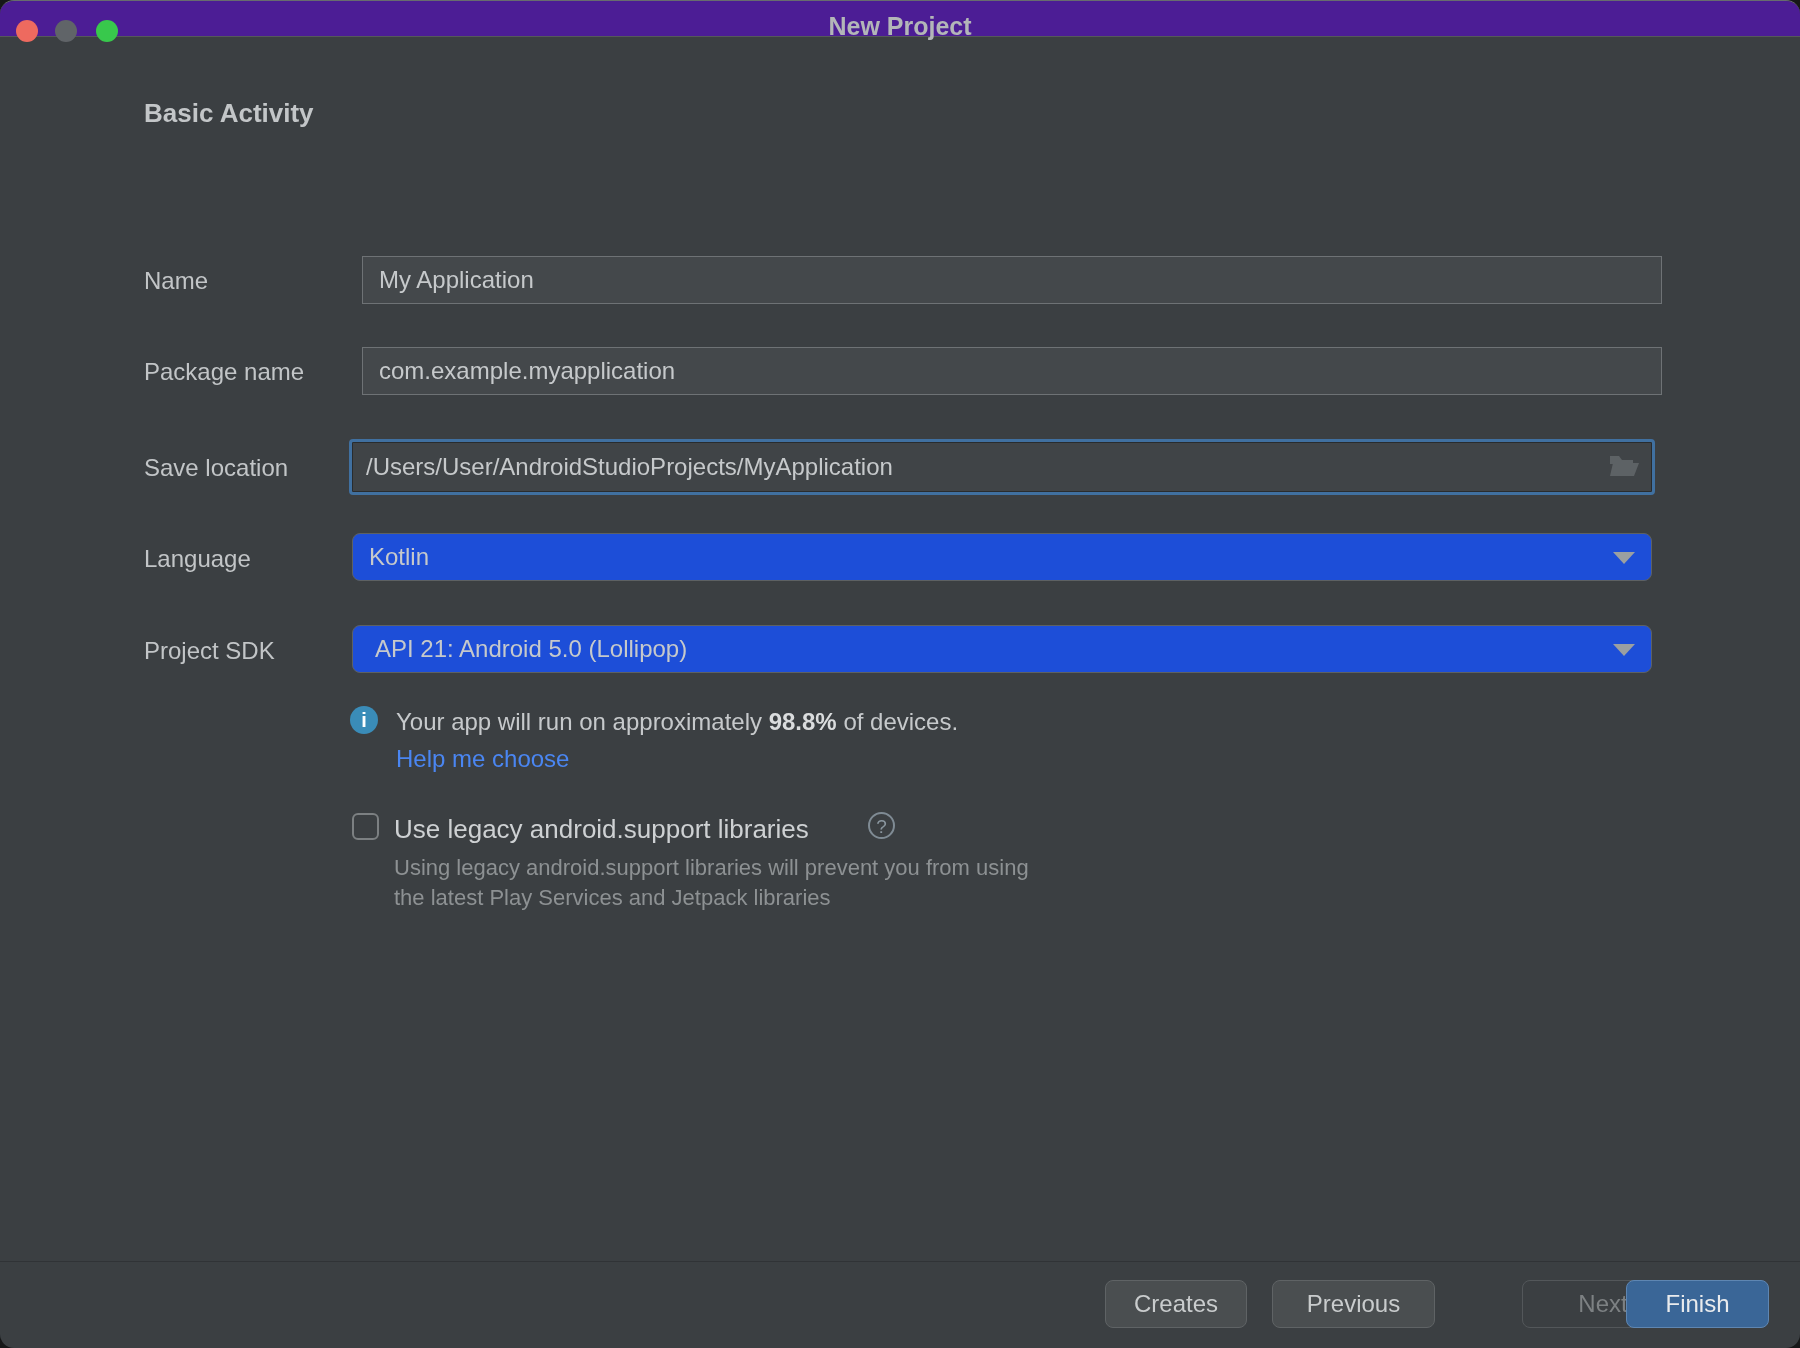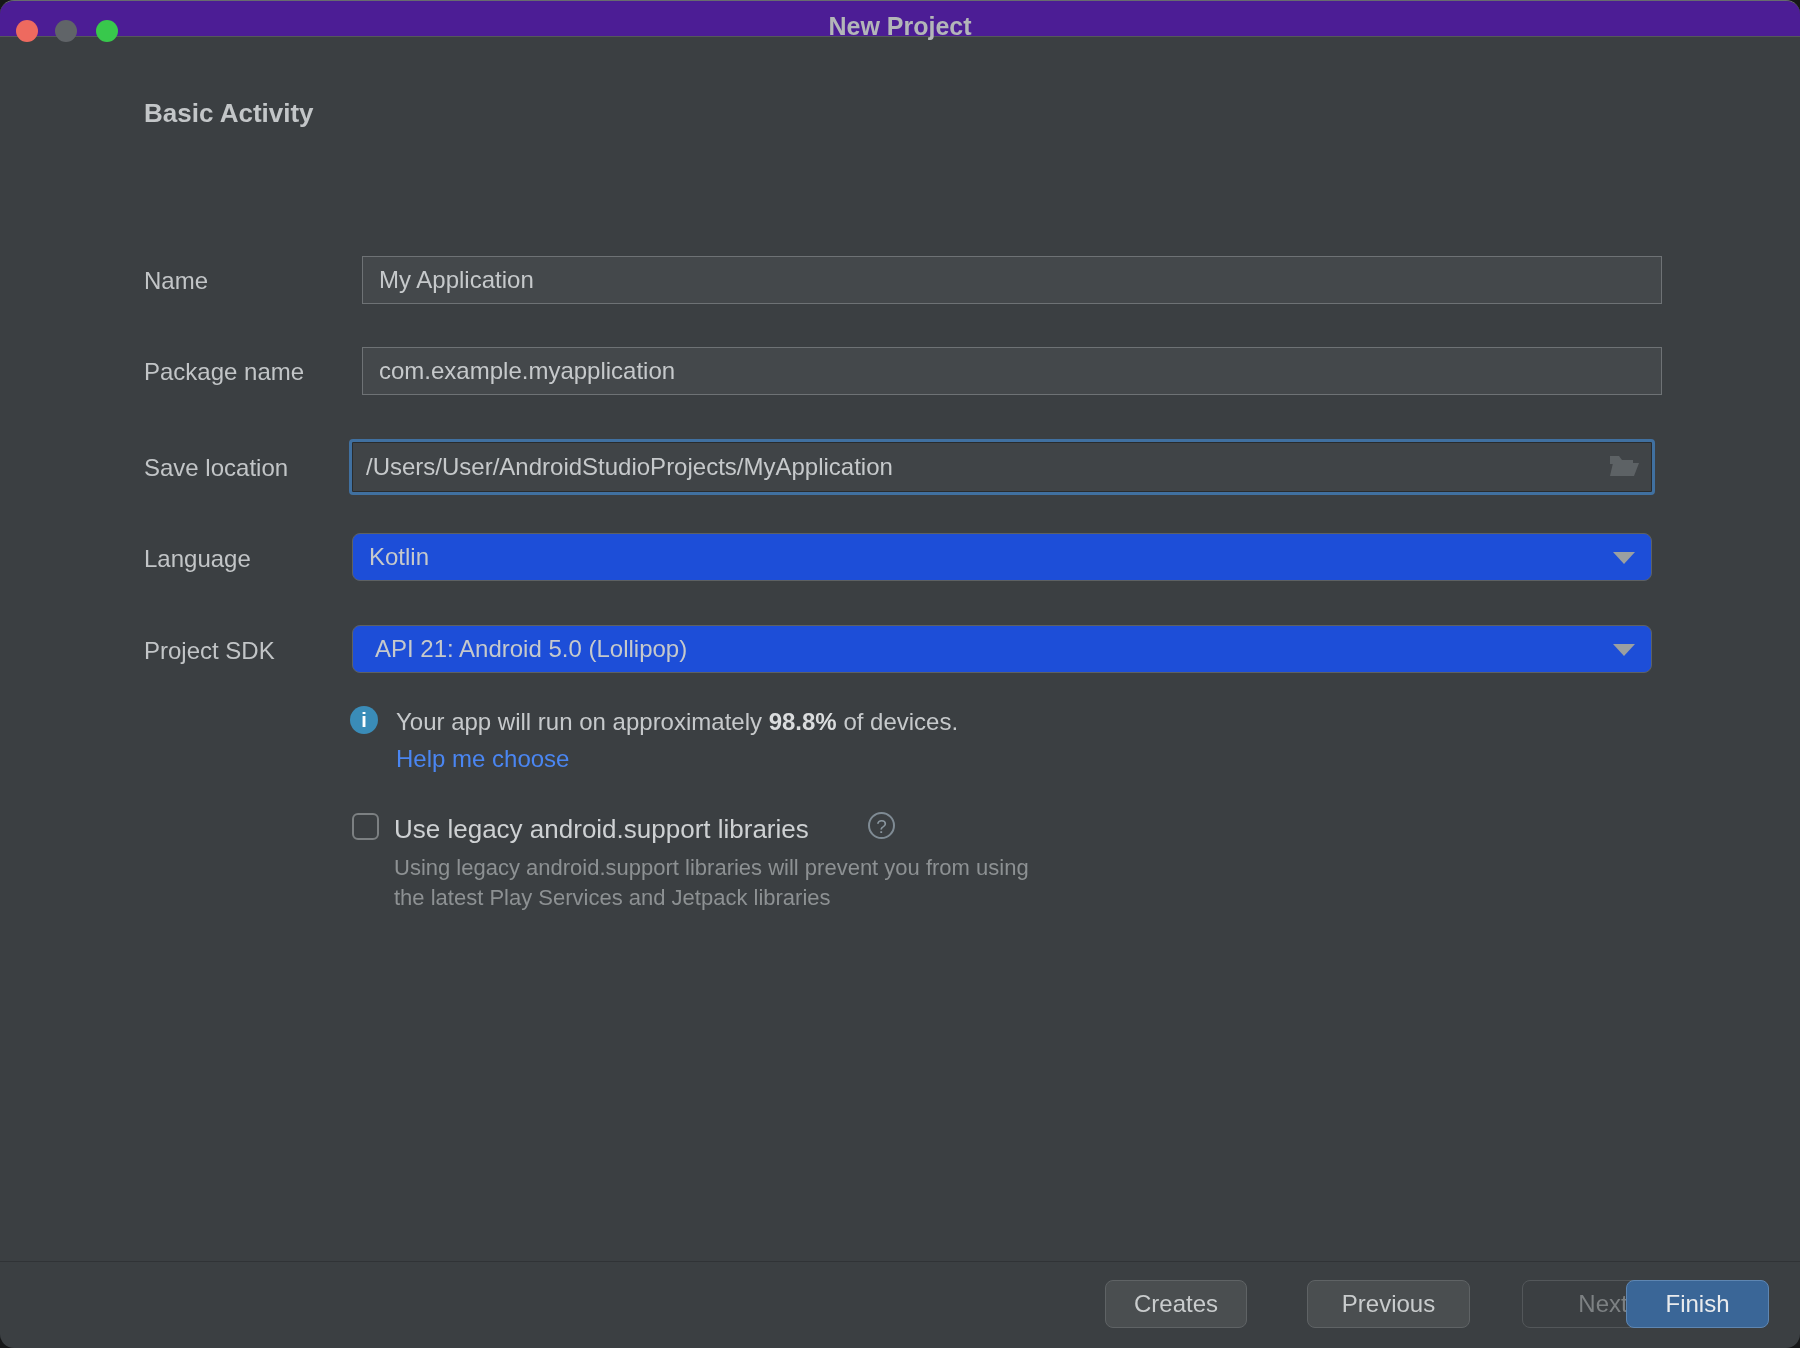--- a/index.html
+++ b/index.html
@@ -52,21 +52,21 @@
              line-height:26px;cursor:pointer;background:transparent;}
   .chk-desc{position:absolute;left:394px;top:852px;font-size:22px;color:#8d9193;line-height:30px;}
   
   .footer-divider{position:absolute;left:0;top:1260px;width:100%;height:1px;background:#303336;}
   .btn{position:absolute;top:1279px;height:48px;border-radius:8px;font-size:24px;
        cursor:pointer;text-align:center;}
   .btn.secondary{background:#4a4e50;border:1px solid #5f6365;color:#c9cccd;}
   .btn.disabled{background:transparent;border:1px solid #53575a;color:#7d8183;cursor:default;}
   .btn.primary{background:#3a6697;border:1px solid #5e86b2;color:#e9ebed;}
   .btn-cancel{left:1105px;width:142px;}
-  .btn-previous{left:1272px;width:163px;margin-left:35px;}
+  .btn-previous{left:1272px;width:163px;}
   .btn-next{left:1522px;width:162px;}
   .btn-finish{left:1626px;width:143px;}
 </style>
 </head>
 <body>
 
 <div class="stage">
   <div class="window">
 
     <div class="titlebar">

